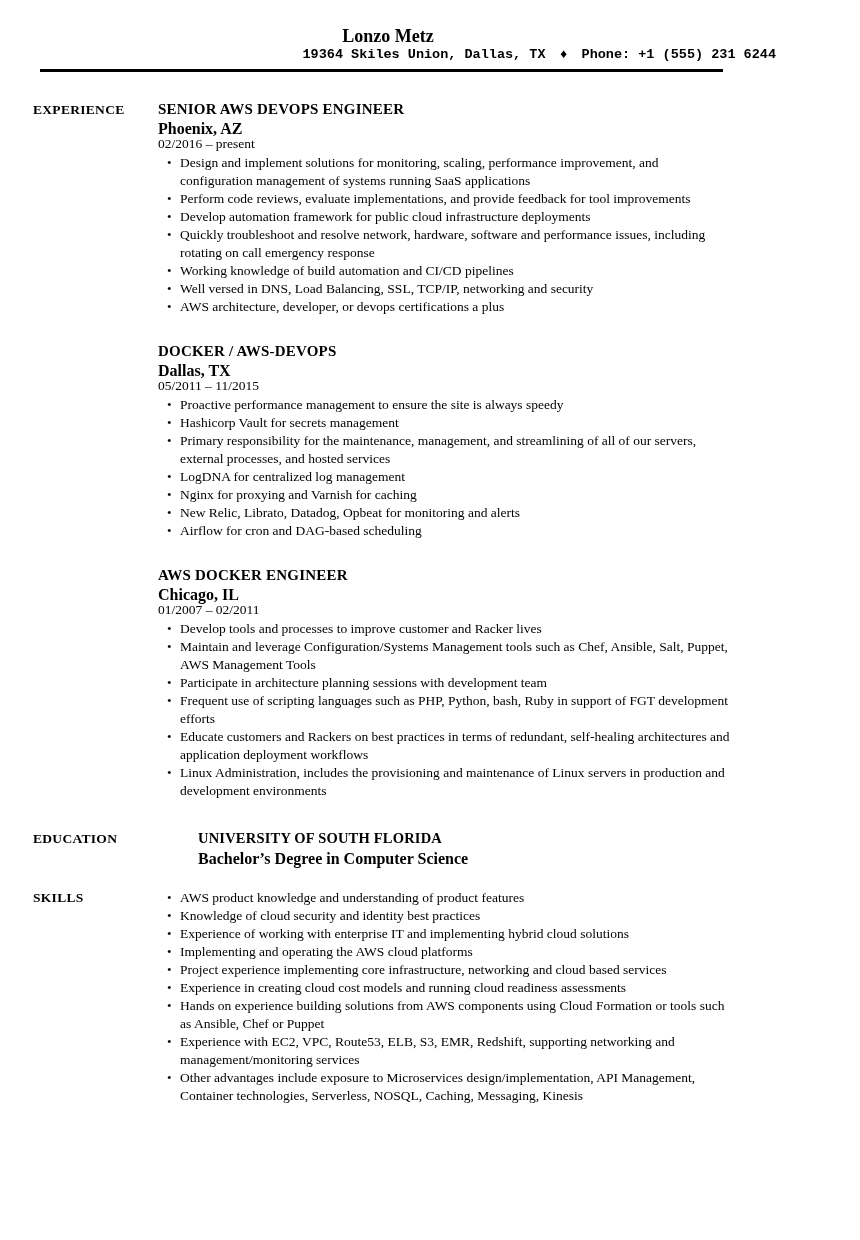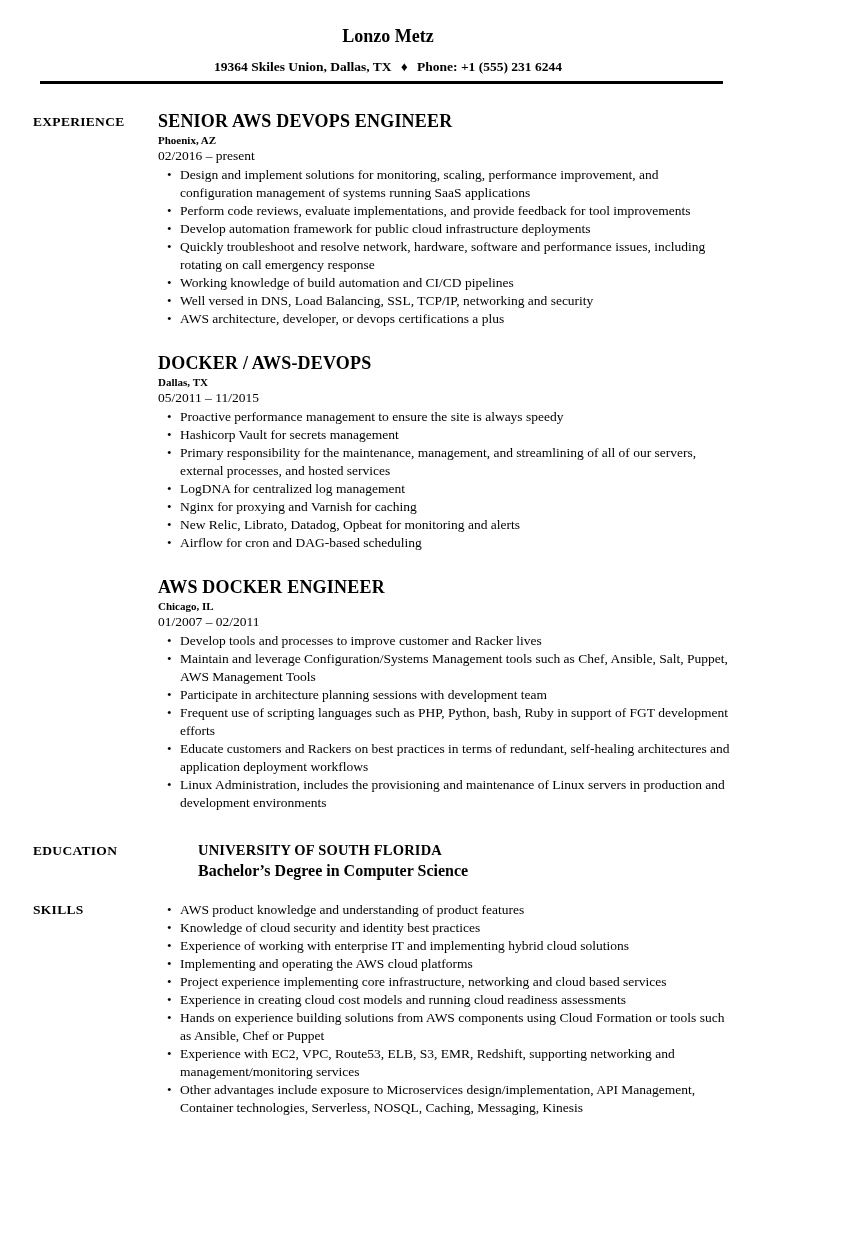--- a/index.html
+++ b/index.html
@@ -20,25 +20,26 @@
   }
   
   .name {
     padding-top: 26px;
     text-align: center;
     font-weight: bold;
     font-size: 18px;
     line-height: 21px;
   }
   .contact {
-    margin-top: 12px;
-    text-align: center;
-    font-weight: bold;
-    font-size: 13.5px;
-    line-height: 16px;
+    margin-top: 0;
+    text-align: right;
+    font-weight: bold;
+    font-size: 13.5px;
+    line-height: 16px;
+    font-family: Liberation Mono, monospace;
   }
   .contact .sep {
     display: inline-block;
     margin: 0 6px;
     font-size: 13px;
   }
   .rule {
     height: 3px;
     background: #000000;
     margin: 6px 53px 0 40px;
@@ -56,28 +57,28 @@
   .section-label {
     font-weight: bold;
     font-size: 13.5px;
     line-height: 18px;
     letter-spacing: 0.3px;
   }
   
   .job + .job { margin-top: 27px; }
   .job-title {
     font-weight: bold;
-    font-size: 18px;
+    font-size: 15px;
     line-height: 16px;
     letter-spacing: 0.2px;
   }
   .job-loc {
     margin-top: 4px;
     font-weight: bold;
-    font-size: 11px;
+    font-size: 16px;
     line-height: 15px;
   }
   .job-dates {
     font-size: 13.5px;
     line-height: 15px;
   }
   
   ul.bullets {
     margin: 3px 0 0 0;
     padding: 0;

